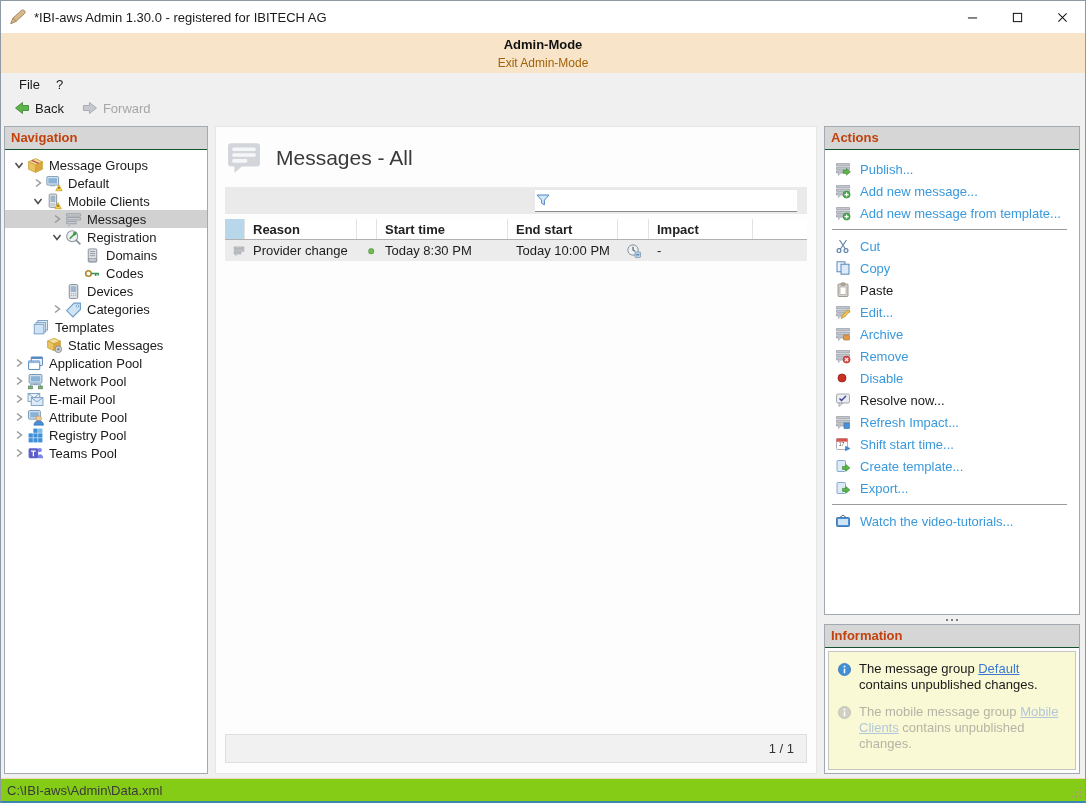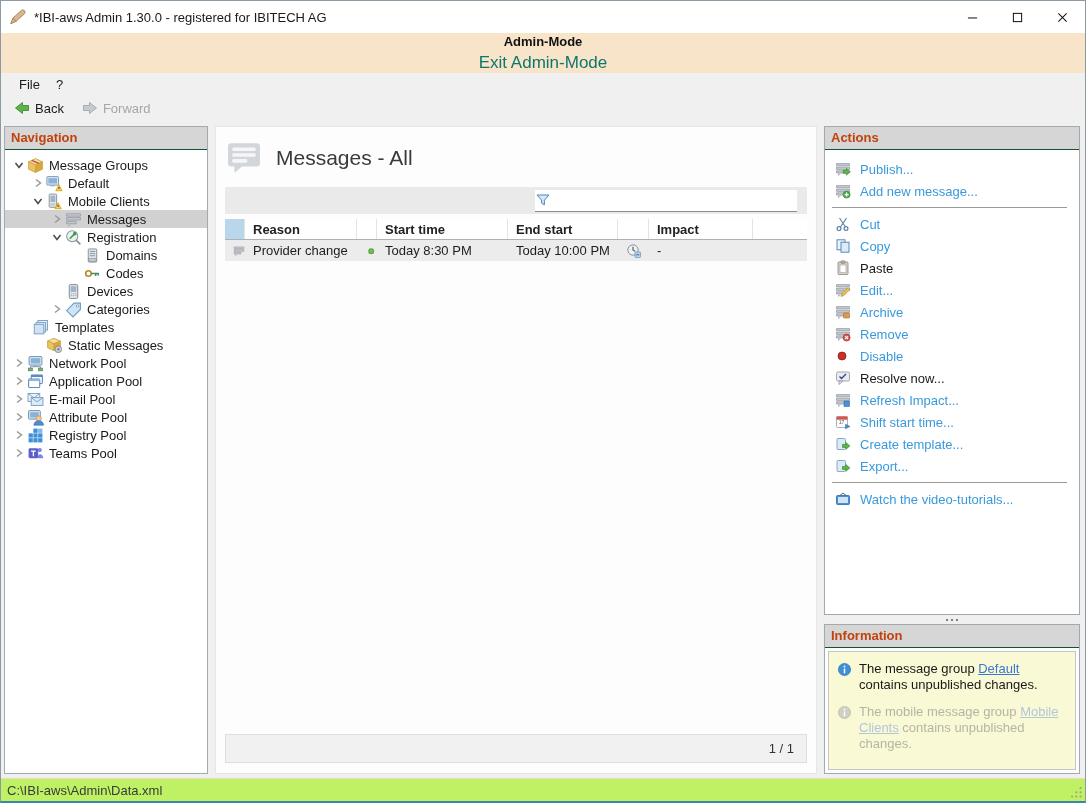--- a/index.html
+++ b/index.html
@@ -17,21 +17,21 @@
   .titlebar{height:32px;background:#fff;display:flex;align-items:center;flex:0 0 auto;}
   .app-logo{width:18px;height:18px;margin:0 7px 0 8px;}
   .title-text{font-size:13px;color:#1a1a1a;}
   .win-buttons{margin-left:auto;display:flex;height:100%;}
   .win-btn{width:45px;height:100%;display:flex;align-items:center;justify-content:center;cursor:pointer;}
   .win-btn .icon{width:11px;height:11px;}
 
   
   .banner{height:40px;background:#f8e5c9;display:flex;flex-direction:column;align-items:center;justify-content:center;gap:4px;flex:0 0 auto;}
   .banner-title{font-weight:bold;font-size:13px;color:#111;}
-  .banner-link{color:#0f766e;font-size:17px;cursor:pointer;}
+  .banner-link{color:#a16207;font-size:12px;cursor:pointer;}
 
   
   .menubar{height:22px;background:#f0f0f0;display:flex;align-items:center;padding-left:10px;flex:0 0 auto;}
   .menu-item{padding:2px 8px;cursor:pointer;}
   .toolbar{height:26px;background:#f0f0f0;display:flex;align-items:center;padding-left:6px;gap:4px;flex:0 0 auto;}
   .tool-btn{display:flex;align-items:center;gap:5px;padding:2px 7px;cursor:pointer;}
   .tool-btn .icon{width:16px;height:16px;}
   .tool-btn.disabled{color:#a6a6a6;cursor:default;}
 
   
@@ -80,21 +80,21 @@
   .info-panel{height:148px;flex:0 0 auto;}
   .info-body{flex:1;padding:3px;background:#fdfdfd;min-height:0;}
   .info-box{border:1px solid #c6c6c6;background:#f9f9d5;height:100%;box-sizing:border-box;padding:9px 8px;overflow:hidden;}
   .info-item{display:flex;gap:7px;margin-bottom:11px;line-height:16px;color:#1a1a1a;}
   .info-item .iicon{width:15px;height:15px;flex:0 0 auto;margin-top:1px;}
   .info-item a{color:#3a78d2;text-decoration:underline;cursor:pointer;}
   .info-item.disabled{color:#b5b5a6;}
   .info-item.disabled a{color:#b3c6da;}
 
   
-  .statusbar{height:22px;background:#bef264;display:flex;align-items:center;padding-left:6px;color:#3a3a3a;flex:0 0 auto;position:relative;border-top:1px solid #ecd9bc;}
+  .statusbar{height:22px;background:#84cc16;display:flex;align-items:center;padding-left:6px;color:#3a3a3a;flex:0 0 auto;position:relative;border-top:1px solid #ecd9bc;}
   .grip{position:absolute;right:2px;bottom:2px;width:14px;height:14px;cursor:nwse-resize;}
 </style>
 </head>
 <body>
 
 <div class="titlebar">
   <span class="icon app-logo">
       <svg viewBox="0 0 16 16">
         <path d="M1.5 14l2-5 7.5-6.8c.8-.7 2.1-.6 2.8.2.7.8.6 2-.2 2.7L6 12z" fill="#d8b98c" stroke="#9a7b50" stroke-width="0.8"></path>
         <path d="M3.5 9l3 3" stroke="#9a7b50" stroke-width="0.8"></path>
@@ -322,45 +322,45 @@
           <span class="tlabel">Static Messages</span>
         </div>
         <div class="tree-item" style="padding-left: 6px;">
           <span class="chevron icon">
             <svg viewBox="0 0 16 16">
               <path d="M6 4.5L10.5 8 6 11.5" fill="none" stroke="#9a9a9a" stroke-width="1.5"></path>
             </svg>
           </span>
           <span class="ticon icon">
             <svg viewBox="0 0 16 16">
+              <rect x="4" y="1.8" width="10.5" height="8" rx="0.8" fill="#fff" stroke="#5b8bbf" stroke-width="1"></rect>
+              <rect x="4" y="1.8" width="10.5" height="2" fill="#5b8bbf"></rect>
+              <rect x="1.5" y="5.6" width="10.5" height="8" rx="0.8" fill="#fff" stroke="#5b8bbf" stroke-width="1"></rect>
+              <rect x="1.5" y="5.6" width="10.5" height="2" fill="#8fb6dc"></rect>
+            </svg>
+          </span>
+          <span class="tlabel">Application Pool</span>
+        </div>
+        <div class="tree-item" style="padding-left: 6px;">
+          <span class="chevron icon">
+            <svg viewBox="0 0 16 16">
+              <path d="M6 4.5L10.5 8 6 11.5" fill="none" stroke="#9a9a9a" stroke-width="1.5"></path>
+            </svg>
+          </span>
+          <span class="ticon icon">
+            <svg viewBox="0 0 16 16">
               <rect x="2" y="1.5" width="12" height="8" rx="0.8" fill="#dce9f5" stroke="#6b8cab" stroke-width="0.9"></rect>
               <rect x="3.5" y="3" width="9" height="5" fill="#89b2d6"></rect>
               <rect x="6.5" y="9.5" width="3" height="1.4" fill="#9fb2c4"></rect>
               <rect x="1.5" y="12.3" width="3.6" height="2.6" fill="#7fae7f" stroke="#4a7d4a" stroke-width="0.6"></rect>
               <rect x="10.9" y="12.3" width="3.6" height="2.6" fill="#7fae7f" stroke="#4a7d4a" stroke-width="0.6"></rect>
               <path d="M3.3 12.3V11h9.4v1.3" fill="none" stroke="#6b8cab" stroke-width="0.8"></path>
             </svg>
           </span>
           <span class="tlabel">Network Pool</span>
-        </div>
-        <div class="tree-item" style="padding-left: 6px;">
-          <span class="chevron icon">
-            <svg viewBox="0 0 16 16">
-              <path d="M6 4.5L10.5 8 6 11.5" fill="none" stroke="#9a9a9a" stroke-width="1.5"></path>
-            </svg>
-          </span>
-          <span class="ticon icon">
-            <svg viewBox="0 0 16 16">
-              <rect x="4" y="1.8" width="10.5" height="8" rx="0.8" fill="#fff" stroke="#5b8bbf" stroke-width="1"></rect>
-              <rect x="4" y="1.8" width="10.5" height="2" fill="#5b8bbf"></rect>
-              <rect x="1.5" y="5.6" width="10.5" height="8" rx="0.8" fill="#fff" stroke="#5b8bbf" stroke-width="1"></rect>
-              <rect x="1.5" y="5.6" width="10.5" height="2" fill="#8fb6dc"></rect>
-            </svg>
-          </span>
-          <span class="tlabel">Application Pool</span>
         </div>
         <div class="tree-item" style="padding-left: 6px;">
           <span class="chevron icon">
             <svg viewBox="0 0 16 16">
               <path d="M6 4.5L10.5 8 6 11.5" fill="none" stroke="#9a9a9a" stroke-width="1.5"></path>
             </svg>
           </span>
           <span class="ticon icon">
             <svg viewBox="0 0 16 16">
               <rect x="1" y="2.4" width="11" height="7.4" fill="#eef4fb" stroke="#7aa0c4" stroke-width="0.9"></rect>
@@ -529,20 +529,35 @@
                   <path d="M1.5 2.6h13v2.2h-13z"></path>
                   <path d="M1.5 6.2h13v2.2h-13z"></path>
                   <path d="M1.5 9.8h9V12h-9z"></path>
                 </g>
                 <path d="M3 12.6v2.6l3-2.6z" fill="#b6bac0"></path>
                 <circle cx="11.6" cy="11.6" r="3.5" fill="#4caf50" stroke="#2e7d32" stroke-width="0.6"></circle>
                 <path d="M11.6 9.6v4M9.6 11.6h4" stroke="#fff" stroke-width="1.2"></path>
               </svg>
             </span>
             <span class="alabel">Add new message...</span>
+          </div>
+          <div class="action-item">
+            <span class="aicon icon">
+              <svg viewBox="0 0 16 16">
+                <g fill="#c7cbd1" stroke="#959ba3" stroke-width="0.8">
+                  <path d="M1.5 2.6h13v2.2h-13z"></path>
+                  <path d="M1.5 6.2h13v2.2h-13z"></path>
+                  <path d="M1.5 9.8h9V12h-9z"></path>
+                </g>
+                <path d="M3 12.6v2.6l3-2.6z" fill="#b6bac0"></path>
+                <circle cx="11.6" cy="11.6" r="3.5" fill="#4caf50" stroke="#2e7d32" stroke-width="0.6"></circle>
+                <path d="M11.6 9.6v4M9.6 11.6h4" stroke="#fff" stroke-width="1.2"></path>
+              </svg>
+            </span>
+            <span class="alabel">Add new message from template...</span>
           </div>
           <div class="action-sep"></div>
           <div class="action-item">
             <span class="aicon icon">
               <svg viewBox="0 0 16 16">
                 <path d="M11.5 2l-6 9M4.5 2l6 9" stroke="#5b7fa6" stroke-width="1.1" fill="none"></path>
                 <circle cx="4" cy="12.6" r="1.9" fill="none" stroke="#5b7fa6" stroke-width="1.2"></circle>
                 <circle cx="11" cy="12.6" r="1.9" fill="none" stroke="#5b7fa6" stroke-width="1.2"></circle>
               </svg>
             </span>

